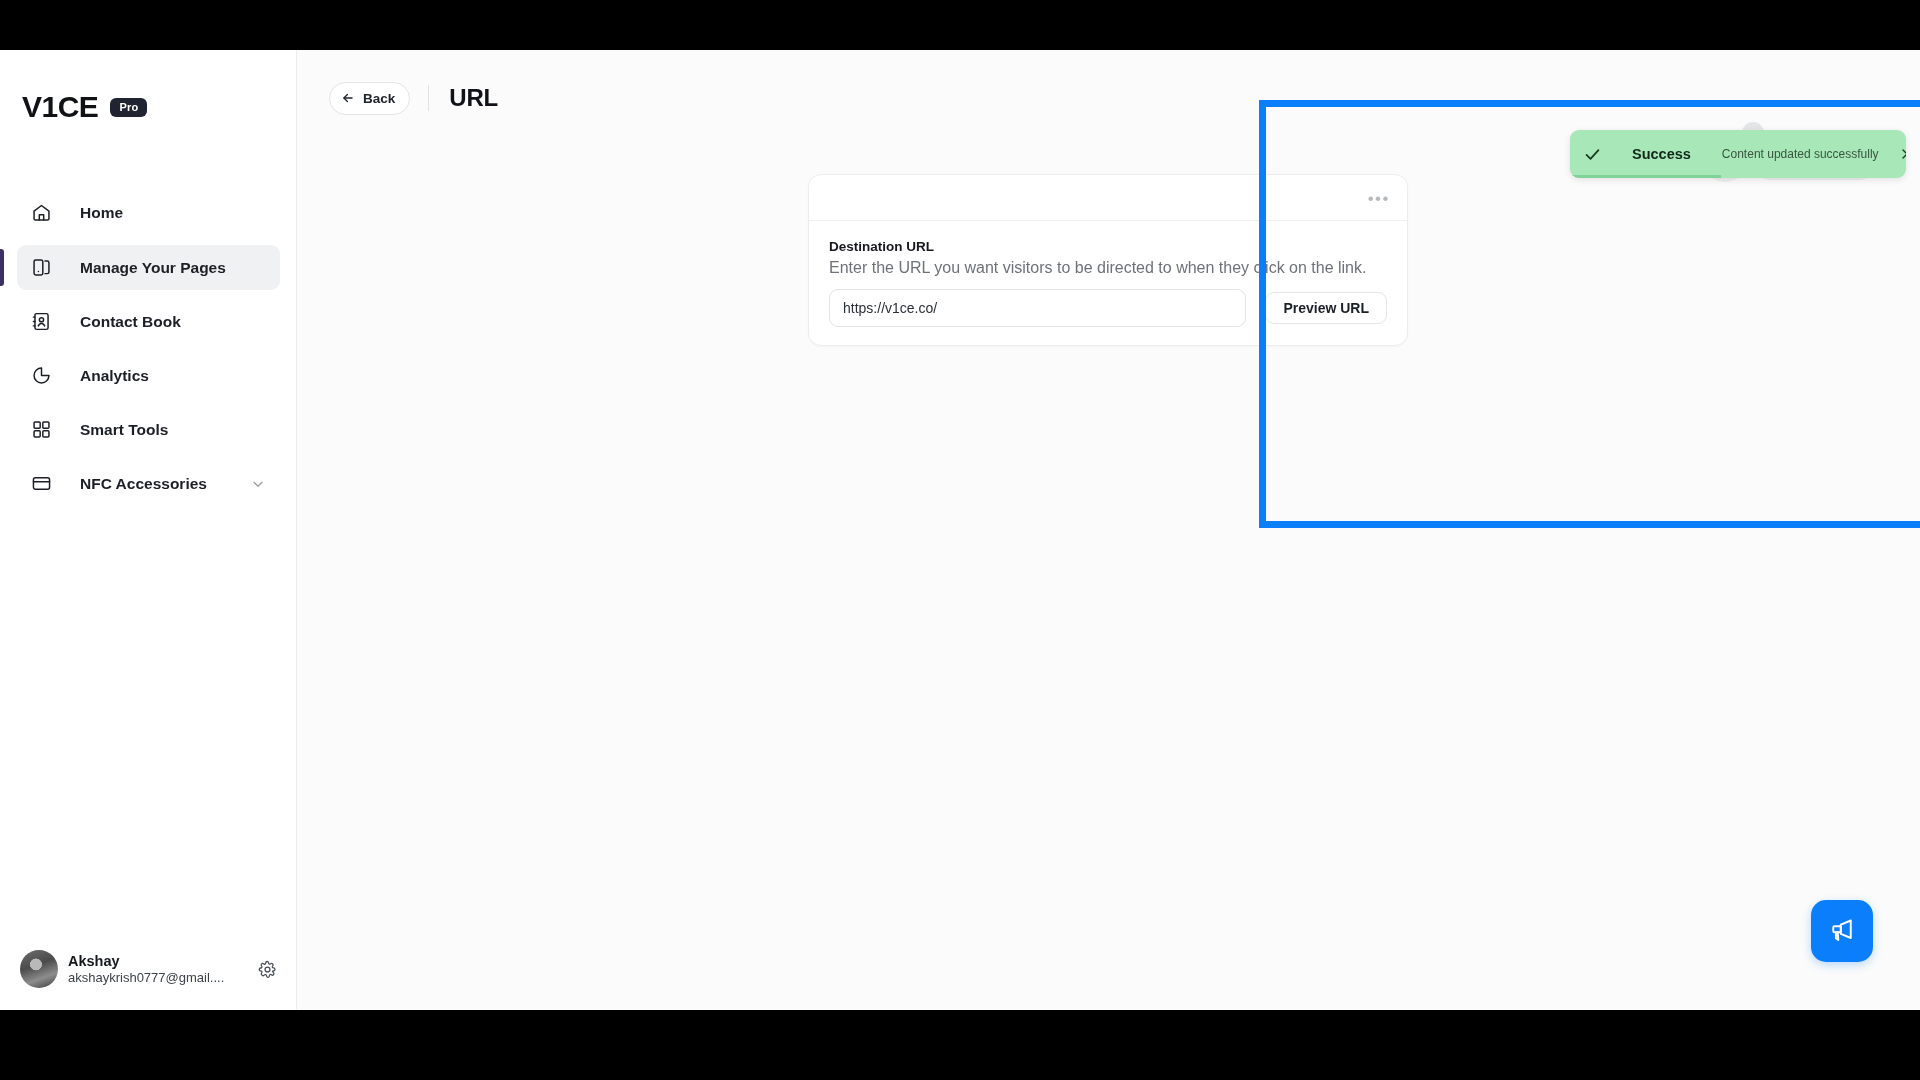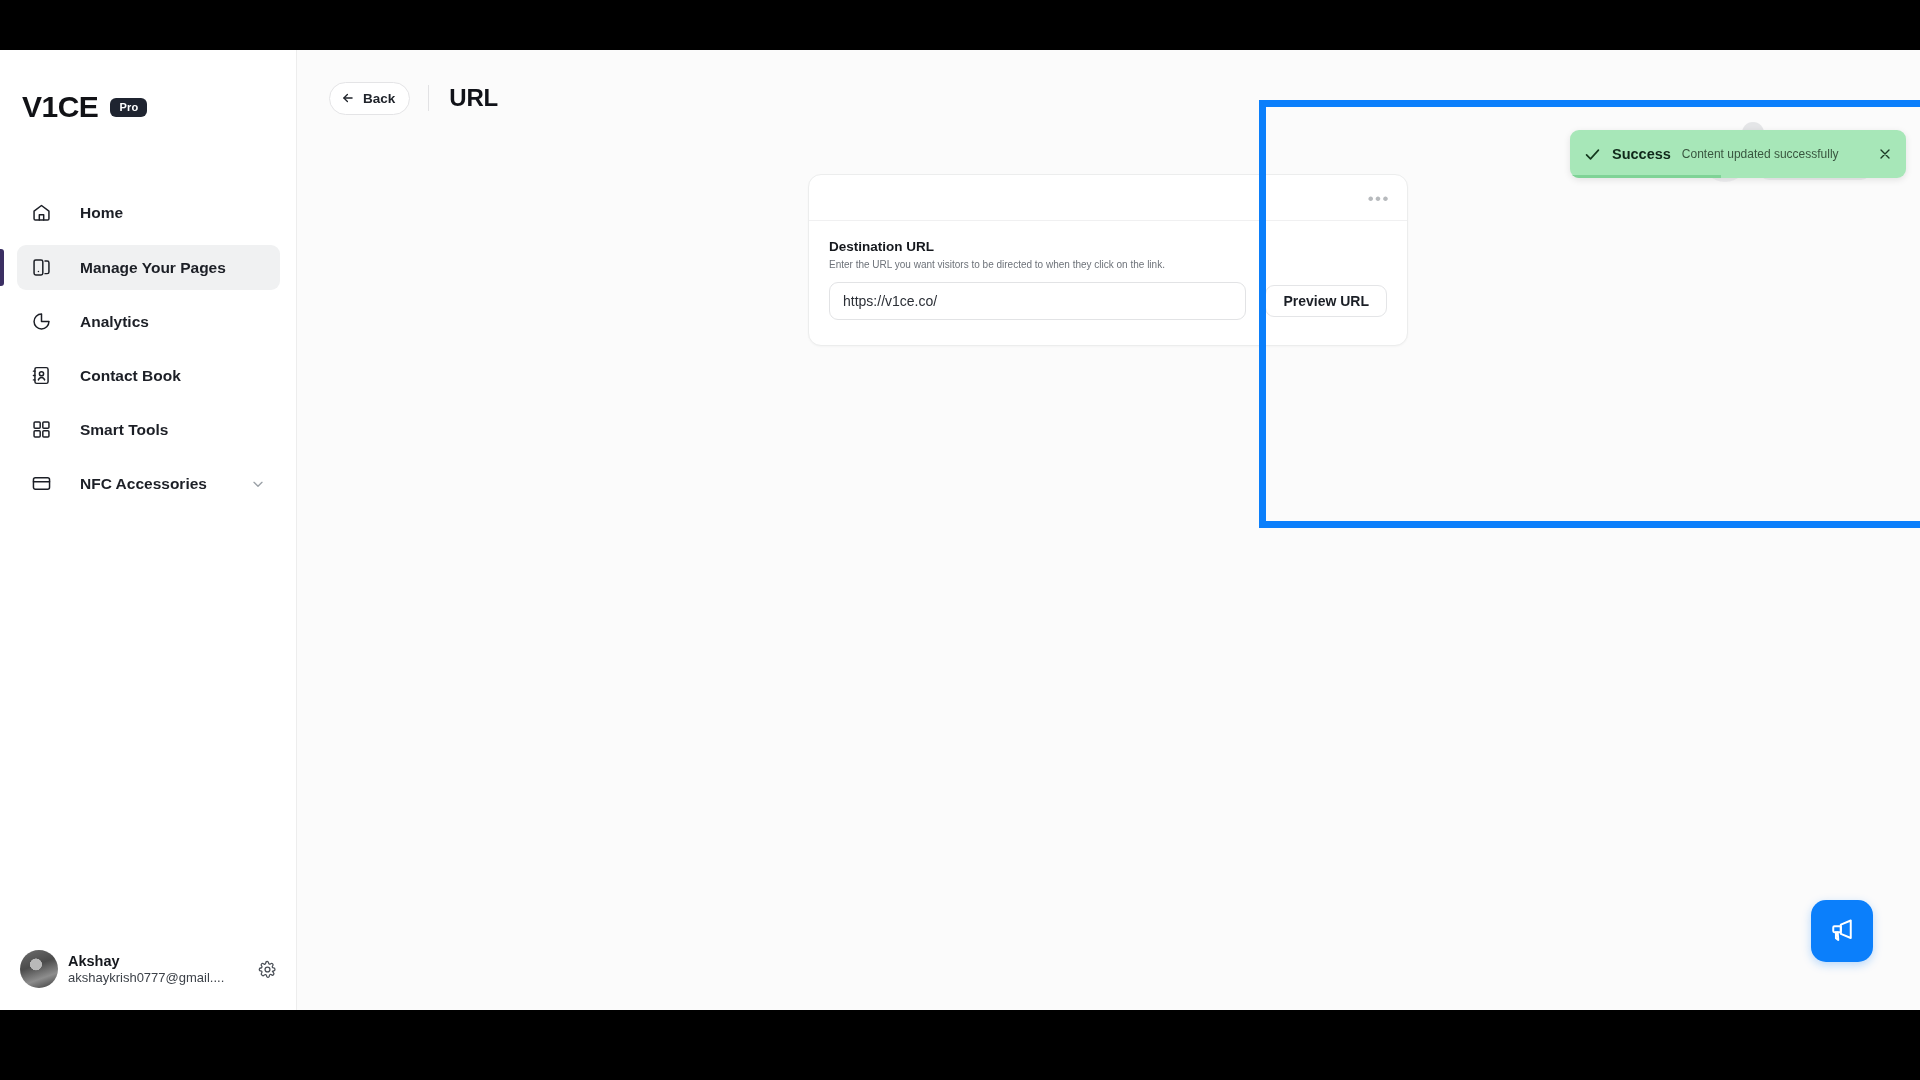--- a/index.html
+++ b/index.html
@@ -97,21 +97,21 @@
     background: #fff; border: 1px solid #eceded; border-radius: 13px;
     box-shadow: 0 1px 2px rgba(16,18,24,.03);
   }
   .card-header { position: relative; height: 46px; border-bottom: 1px solid #f0f0f1; }
   .card-kebab {
     position: absolute; right: 17px; top: 50%; transform: translateY(-50%);
     font-size: 17px; letter-spacing: 1.5px; color: #b7babd; line-height: 1; cursor: pointer;
   }
   .card-body { padding: 18px 20px 0 20px; }
   .field-label { font-size: 13.5px; font-weight: 700; color: #15181d; }
-  .field-help { font-size: 10px; color: #6d7279; margin-top: 5px; }
+  .field-help { font-size: 16px; color: #6d7279; margin-top: 5px; }
   .field-row { display: flex; align-items: center; gap: 19px; margin-top: 12px; }
   .url-input {
     flex: 1 1 auto; height: 38px;
     border: 1px solid #e2e3e5; border-radius: 9px;
     background: #fff; padding: 0 13px;
     font-size: 14px; color: #2b2f36;
     font-family: "Liberation Sans", sans-serif; outline: none;
   }
   .preview-btn {
     flex: 0 0 auto; height: 32px; padding: 0 17px;
@@ -159,20 +159,21 @@
   }
 
   
   .toast {
     position: absolute; left: 1570px; top: 80px;
     width: 336px; height: 48px; z-index: 60;
     background: #a7e7b8; border-radius: 9px;
     display: flex; align-items: center; padding: 0 13px;
     box-shadow: 0 2px 7px rgba(0,0,0,.10);
     overflow: hidden;
+    gap: 20px;
   }
   .toast-check { width: 19px; height: 19px; flex: 0 0 19px; color: #14381e; }
   .toast-check svg { display: block; width: 19px; height: 19px; }
   .toast-title { font-size: 14.5px; font-weight: 700; color: #10291a; margin-left: 10px; }
   .toast-msg { font-size: 12px; color: #39553f; margin-left: 11px; white-space: nowrap; }
   .toast-close {
     margin-left: auto; width: 16px; height: 16px; color: #1c3a25; cursor: pointer; flex: 0 0 16px;
   }
   .toast-close svg { display: block; width: 16px; height: 16px; }
   .toast-progress {
@@ -213,37 +214,37 @@
               <path d="M16 4.5h2.5a2 2 0 0 1 2 2V17a2 2 0 0 1-2 2H16"></path>
               <path d="M8.5 16.5h0"></path>
             </svg>
           </span>
           <span class="nav-label">Manage Your Pages</span>
         </div>
 
         <div class="nav-item" style="margin-top:9px">
           <span class="nav-ico">
             <svg viewBox="0 0 24 24" fill="none" stroke="currentColor" stroke-width="1.7" stroke-linecap="round" stroke-linejoin="round">
-              <path d="M12 3.5a8.5 8.5 0 1 0 8.5 8.5"></path>
-              <path d="M12 4v8h8"></path>
-            </svg>
-          </span>
-          <span class="nav-label">Analytics</span>
-        </div>
-
-        <div class="nav-item" style="margin-top:9px">
-          <span class="nav-ico">
-            <svg viewBox="0 0 24 24" fill="none" stroke="currentColor" stroke-width="1.7" stroke-linecap="round" stroke-linejoin="round">
               <rect x="4.5" y="3" width="15" height="18" rx="2"></rect>
               <circle cx="12" cy="10" r="2.4"></circle>
               <path d="M8.4 17c.7-1.9 2-2.8 3.6-2.8s2.9.9 3.6 2.8"></path>
               <path d="M4.5 7H2.8M4.5 12H2.8M4.5 17H2.8"></path>
             </svg>
           </span>
           <span class="nav-label">Contact Book</span>
+        </div>
+
+        <div class="nav-item" style="margin-top:9px">
+          <span class="nav-ico">
+            <svg viewBox="0 0 24 24" fill="none" stroke="currentColor" stroke-width="1.7" stroke-linecap="round" stroke-linejoin="round">
+              <path d="M12 3.5a8.5 8.5 0 1 0 8.5 8.5"></path>
+              <path d="M12 4v8h8"></path>
+            </svg>
+          </span>
+          <span class="nav-label">Analytics</span>
         </div>
 
         <div class="nav-item" style="margin-top:9px">
           <span class="nav-ico">
             <svg viewBox="0 0 24 24" fill="none" stroke="currentColor" stroke-width="1.7" stroke-linecap="round" stroke-linejoin="round">
               <rect x="3.5" y="3.5" width="7" height="7" rx="1.2"></rect>
               <rect x="13.5" y="3.5" width="7" height="7" rx="1.2"></rect>
               <rect x="3.5" y="13.5" width="7" height="7" rx="1.2"></rect>
               <rect x="13.5" y="13.5" width="7" height="7" rx="1.2"></rect>
             </svg>

